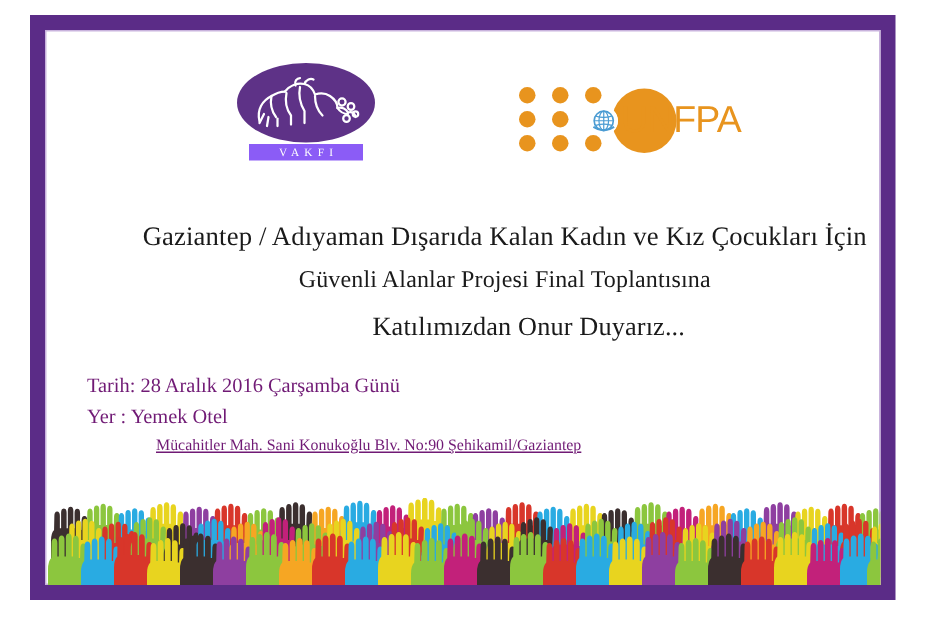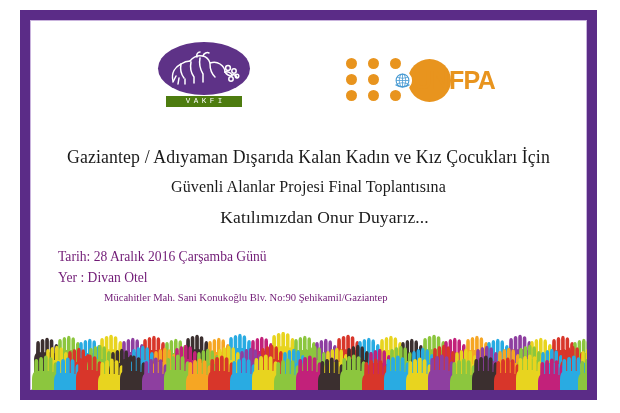--- a/index.html
+++ b/index.html
@@ -74,23 +74,23 @@
     font-family: "Liberation Serif", "DejaVu Serif", serif;
     font-size: 20px;
     font-weight: 400;
     letter-spacing: 2.0px;
     color: #4b2475;
     line-height: 1.05;
   }
   .kamer-sub {
     margin: 1px auto 0 auto;
     width: 76px;
-    background: #4d7c0f;
+    background: #8b5cf6;
     color: #ffffff;
-    font-family: Liberation Mono, monospace;
+    font-family: Liberation Serif, serif;
     font-size: 7.5px;
     letter-spacing: 3.5px;
     text-indent: 3.5px;
     line-height: 11px;
     height: 11px;
   }
 
   
   .unfpa {
     position: absolute;
@@ -135,35 +135,36 @@
     border-radius: 50%;
     background: #e8941e;
     z-index: 2;
   }
   .unfpa-word {
     position: absolute;
     left: 68px;
     top: 10px;
     z-index: 3;
     font-family: "Liberation Sans", sans-serif;
-    font-weight: bold;
+    font-weight: normal;
     font-size: 25px;
     letter-spacing: -0.6px;
     color: #e8941e;
     line-height: 28px;
   }
 
   
   .headline {
     position: absolute;
     left: 30px;
     top: 142px;
     width: 557px;
     text-align: center;
     color: #1a1a1a;
+    padding-left: 28px;
   }
   .headline .hl {
     font-family: "Liberation Serif", "DejaVu Serif", serif;
     font-size: 17.5px;
     line-height: 30px;
     letter-spacing: 0.1px;
     white-space: nowrap;
   }
   .headline .hl-1 { font-size: 17.8px; }
   .headline .hl-2 { font-size: 16px; }
@@ -182,20 +183,21 @@
     font-family: "Liberation Serif", "DejaVu Serif", serif;
     font-size: 13.6px;
     line-height: 21px;
     white-space: nowrap;
   }
   .details .addr {
     font-size: 10.6px;
     line-height: 19px;
     padding-left: 46px;
     white-space: nowrap;
+    text-decoration: underline;
   }
 
   
   .hands-band {
     position: absolute;
     left: 30px;
     top: 332px;
     width: 557px;
     height: 58px;
     overflow: hidden;
@@ -270,21 +272,21 @@
   </div>
 
   <div class="headline">
     <div class="hl hl-1">Gaziantep / Adıyaman Dışarıda Kalan Kadın ve Kız Çocukları İçin</div>
     <div class="hl hl-2">Güvenli Alanlar Projesi Final Toplantısına</div>
     <div class="hl hl-3">Katılımızdan Onur Duyarız...</div>
   </div>
 
   <div class="details">
     <div class="line">Tarih: 28 Aralık 2016 Çarşamba Günü</div>
-    <div class="line">Yer : Divan Otel</div>
+    <div class="line">Yer : Yemek Otel</div>
     <div class="addr">Mücahitler Mah. Sani Konukoğlu Blv. No:90 Şehikamil/Gaziantep</div>
   </div>
 
   <div class="hands-band">
     <svg width="557" height="58" viewBox="0 0 557 58">
       <defs>
 
         <g id="hand">
           <path d="M0 44 L0 20 Q0 15 2 13
                    L2.2 4 Q2.2 1 4 1 Q5.8 1 5.8 4 L5.8 12

